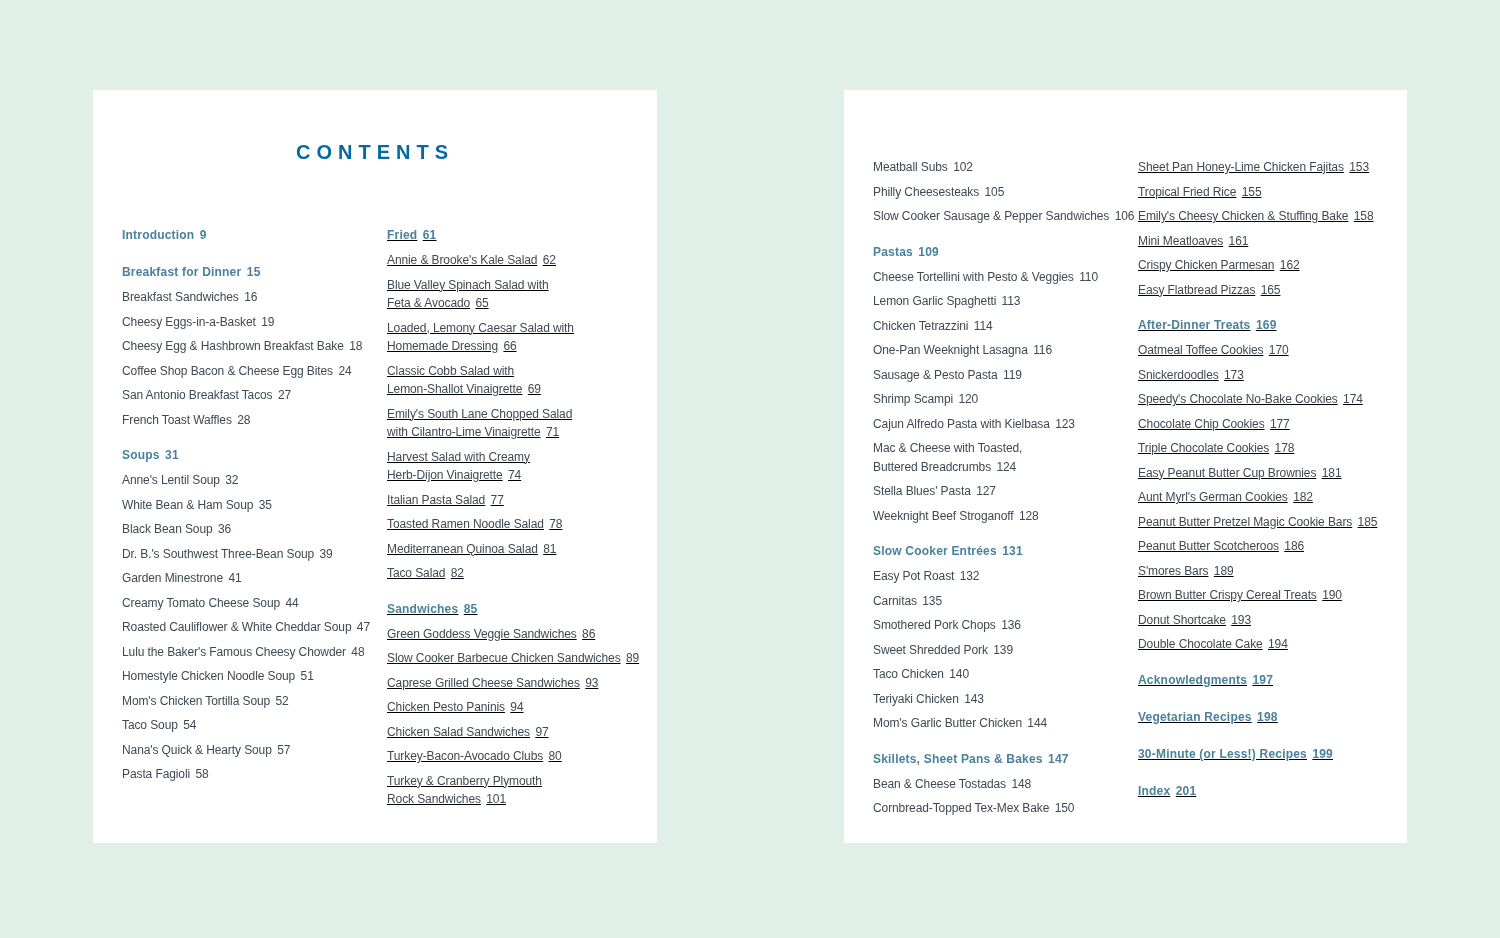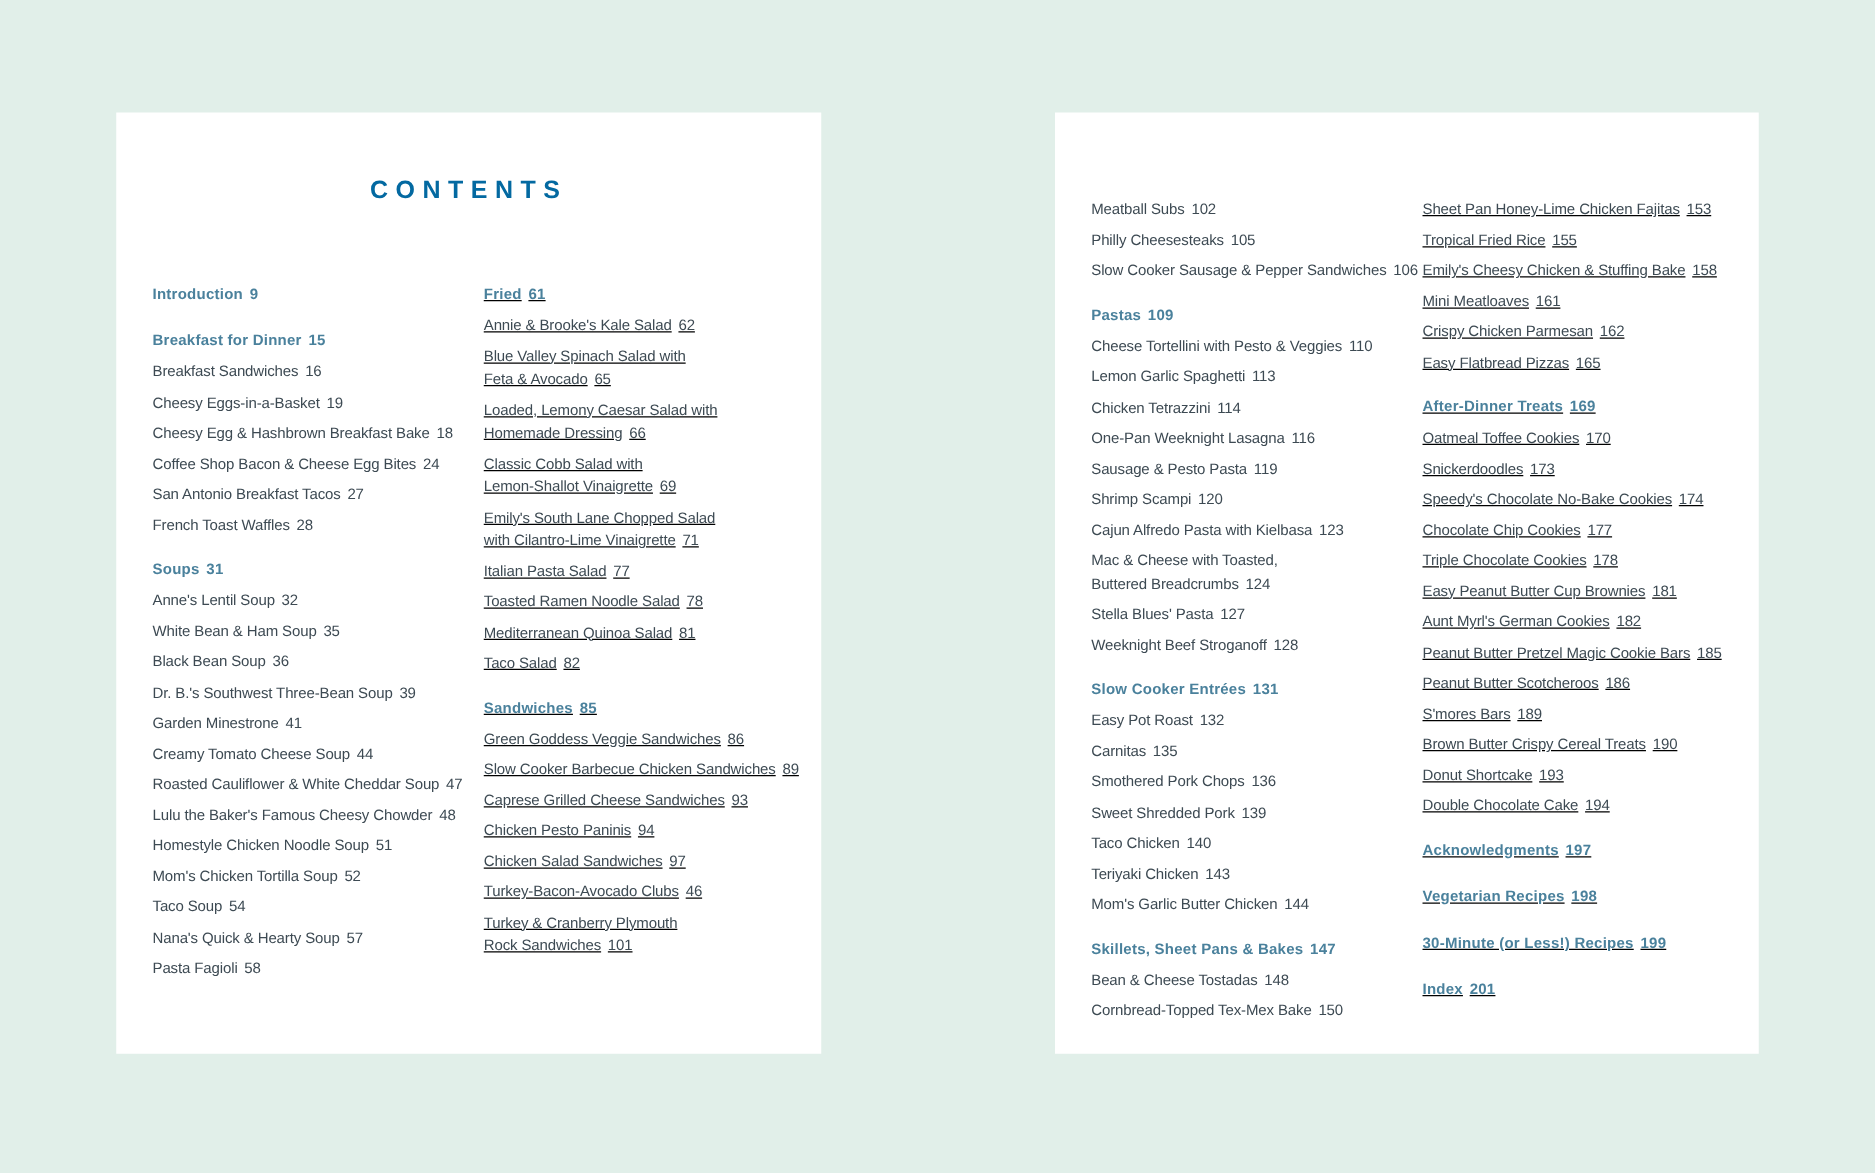--- a/index.html
+++ b/index.html
@@ -85,33 +85,34 @@
           </div>
         </div>
         <div class="col col2">
           <div class="section">
             <div class="heading"><span>Fried</span><span class="pg">61</span></div>
             <div class="item">Annie &amp; Brooke's Kale Salad<span class="pg">62</span></div>
             <div class="item">Blue Valley Spinach Salad with<br>Feta &amp; Avocado<span class="pg">65</span></div>
             <div class="item">Loaded, Lemony Caesar Salad with<br>Homemade Dressing<span class="pg">66</span></div>
             <div class="item">Classic Cobb Salad with<br>Lemon-Shallot Vinaigrette<span class="pg">69</span></div>
             <div class="item">Emily's South Lane Chopped Salad<br>with Cilantro-Lime Vinaigrette<span class="pg">71</span></div>
+            <div class="item">Harvest Salad with Creamy<br>Herb-Dijon Vinaigrette<span class="pg">74</span></div>
             <div class="item">Italian Pasta Salad<span class="pg">77</span></div>
             <div class="item">Toasted Ramen Noodle Salad<span class="pg">78</span></div>
             <div class="item">Mediterranean Quinoa Salad<span class="pg">81</span></div>
             <div class="item">Taco Salad<span class="pg">82</span></div>
           </div>
           <div class="section">
             <div class="heading"><span>Sandwiches</span><span class="pg">85</span></div>
             <div class="item">Green Goddess Veggie Sandwiches<span class="pg">86</span></div>
             <div class="item">Slow Cooker Barbecue Chicken Sandwiches<span class="pg">89</span></div>
             <div class="item">Caprese Grilled Cheese Sandwiches<span class="pg">93</span></div>
             <div class="item">Chicken Pesto Paninis<span class="pg">94</span></div>
             <div class="item">Chicken Salad Sandwiches<span class="pg">97</span></div>
-            <div class="item">Turkey-Bacon-Avocado Clubs<span class="pg">46</span></div>
+            <div class="item">Turkey-Bacon-Avocado Clubs<span class="pg">80</span></div>
             <div class="item">Turkey &amp; Cranberry Plymouth<br>Rock Sandwiches<span class="pg">101</span></div>
           </div>
         </div>
       </div>
   </div>
   <div class="page" id="right-page">
     <div class="cols" id="right-cols">
         <div class="col col1">
           <div class="section">
             <div class="item">Meatball Subs<span class="pg">102</span></div>

